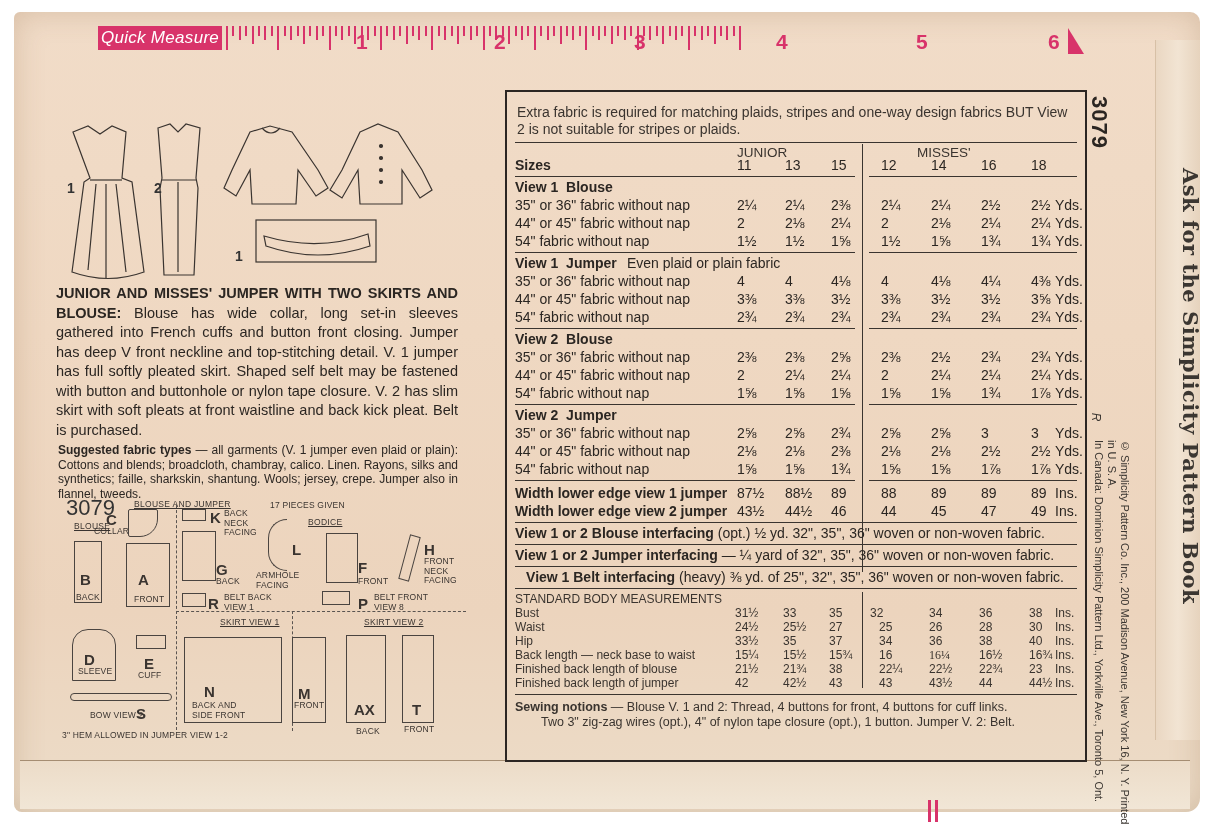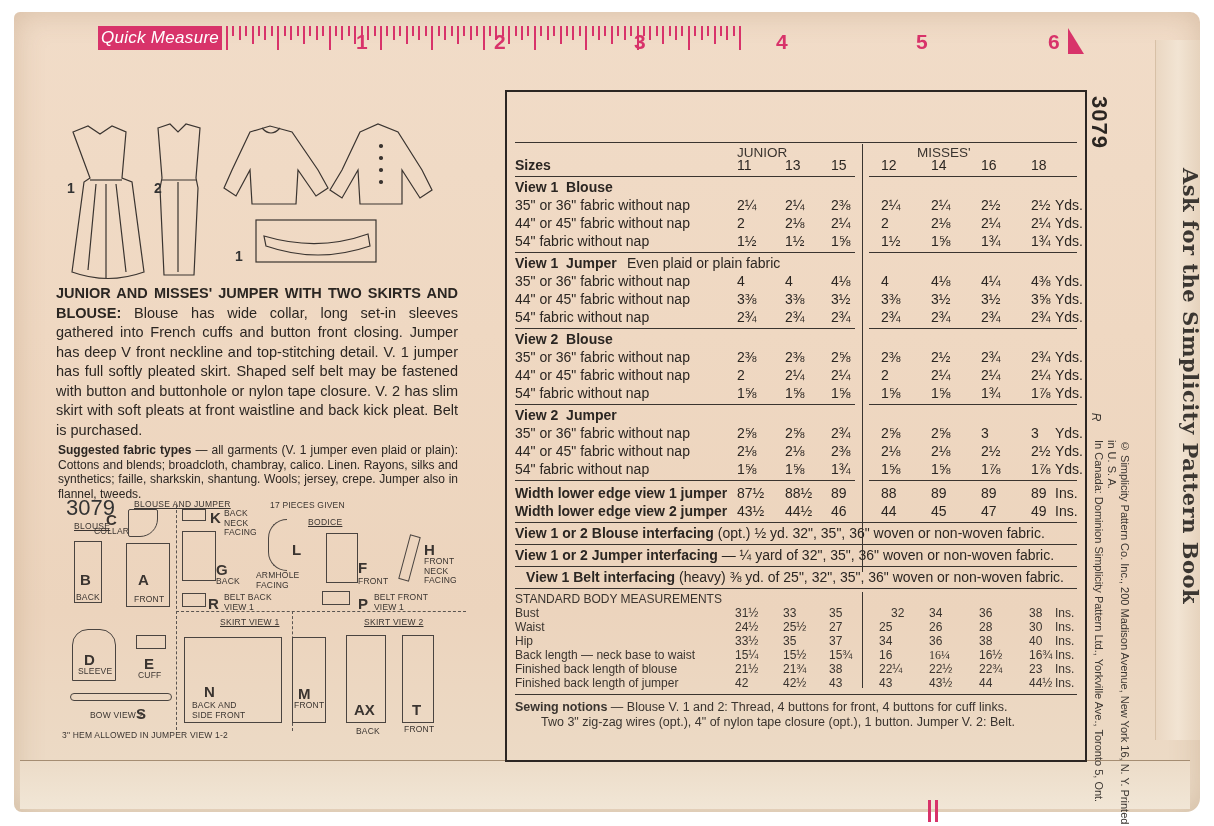--- a/index.html
+++ b/index.html
@@ -237,21 +237,21 @@
   <div class="pc-box" style="left:344px;top:40px;width:9px;height:44px;transform:rotate(15deg);"></div>
   <div class="pc-letter" style="left:364px;top:46px;">H</div>
   <div class="pc-name" style="left:364px;top:62px;width:40px;">FRONT NECK FACING</div>
 
   <div class="pc-box" style="left:122px;top:98px;width:22px;height:12px;"></div>
   <div class="pc-letter" style="left:148px;top:100px;">R</div>
   <div class="pc-name" style="left:164px;top:98px;width:60px;">BELT BACK VIEW 1</div>
 
   <div class="pc-box" style="left:262px;top:96px;width:26px;height:12px;"></div>
   <div class="pc-letter" style="left:298px;top:100px;">P</div>
-  <div class="pc-name" style="left:314px;top:98px;width:60px;">BELT FRONT VIEW 1</div>
+  <div class="pc-name" style="left:314px;top:98px;width:60px;">BELT FRONT VIEW 8</div>
 
   <div class="pc-hdr" style="left:160px;top:122px;">SKIRT VIEW 1</div>
   <div class="pc-hdr" style="left:304px;top:122px;">SKIRT VIEW 2</div>
 
   <div class="pc-box" style="left:12px;top:134px;width:42px;height:50px;border-radius:16px 16px 0 0;"></div>
   <div class="pc-letter" style="left:24px;top:156px;">D</div>
   <div class="pc-name" style="left:18px;top:172px;">SLEEVE</div>
 
   <div class="pc-box" style="left:76px;top:140px;width:28px;height:12px;"></div>
   <div class="pc-letter" style="left:84px;top:160px;">E</div>
@@ -274,20 +274,21 @@
   <div class="pc-name" style="left:296px;top:232px;">BACK</div>
 
   <div class="pc-box" style="left:342px;top:140px;width:30px;height:86px;"></div>
   <div class="pc-letter" style="left:352px;top:206px;">T</div>
   <div class="pc-name" style="left:344px;top:230px;">FRONT</div>
 
   <div class="pc-name" style="left:2px;top:236px;">3" HEM ALLOWED IN JUMPER VIEW 1-2</div>
 </div>
 
 <div class="tbox" id="tbox">
+  <div class="note">Extra fabric is required for matching plaids, stripes and one-way design fabrics BUT View 2 is not suitable for stripes or plaids.</div>
   <div class="hr" style="left:8px;top:50px;width:562px;"></div>
   <div class="vr" style="left:355px;top:52px;height:428px;"></div>
   <div class="grp" style="left:230px;top:53px;">JUNIOR</div>
   <div class="grp" style="left:410px;top:53px;">MISSES'</div>
   <div id="rows">
       <div class="row sec" style="top:64px;">
         <span class="lbl">Sizes</span>
         <span class="c" style="left:222px;font-weight:normal;">11</span>
         <span class="c" style="left:270px;font-weight:normal;">13</span>
         <span class="c" style="left:316px;font-weight:normal;">15</span>
@@ -482,21 +483,21 @@
       <div class="hr" style="left:8px;top:496px;width:562px;"></div>
       <div class="body-row" style="top:500px;">
         <span class="lbl">STANDARD BODY MEASUREMENTS</span>
       </div>
       <div class="vr" style="left:355px;top:500px;height:96px;"></div>
       <div class="body-row" style="top:514px;">
         <span class="lbl">Bust</span>
         <span class="c" style="left:220px;">31½</span>
         <span class="c" style="left:268px;">33</span>
         <span class="c" style="left:314px;">35</span>
-        <span class="c" style="left:376px;text-align:center;">32</span>
+        <span class="c" style="left:355px;text-align:center;">32</span>
         <span class="c" style="left:414px;">34</span>
         <span class="c" style="left:464px;">36</span>
         <span class="c" style="left:514px;">38</span>
         <span class="c" style="left:540px;">Ins.</span>
       </div>
       <div class="body-row" style="top:528px;">
         <span class="lbl">Waist</span>
         <span class="c" style="left:220px;">24½</span>
         <span class="c" style="left:268px;">25½</span>
         <span class="c" style="left:314px;">27</span>

